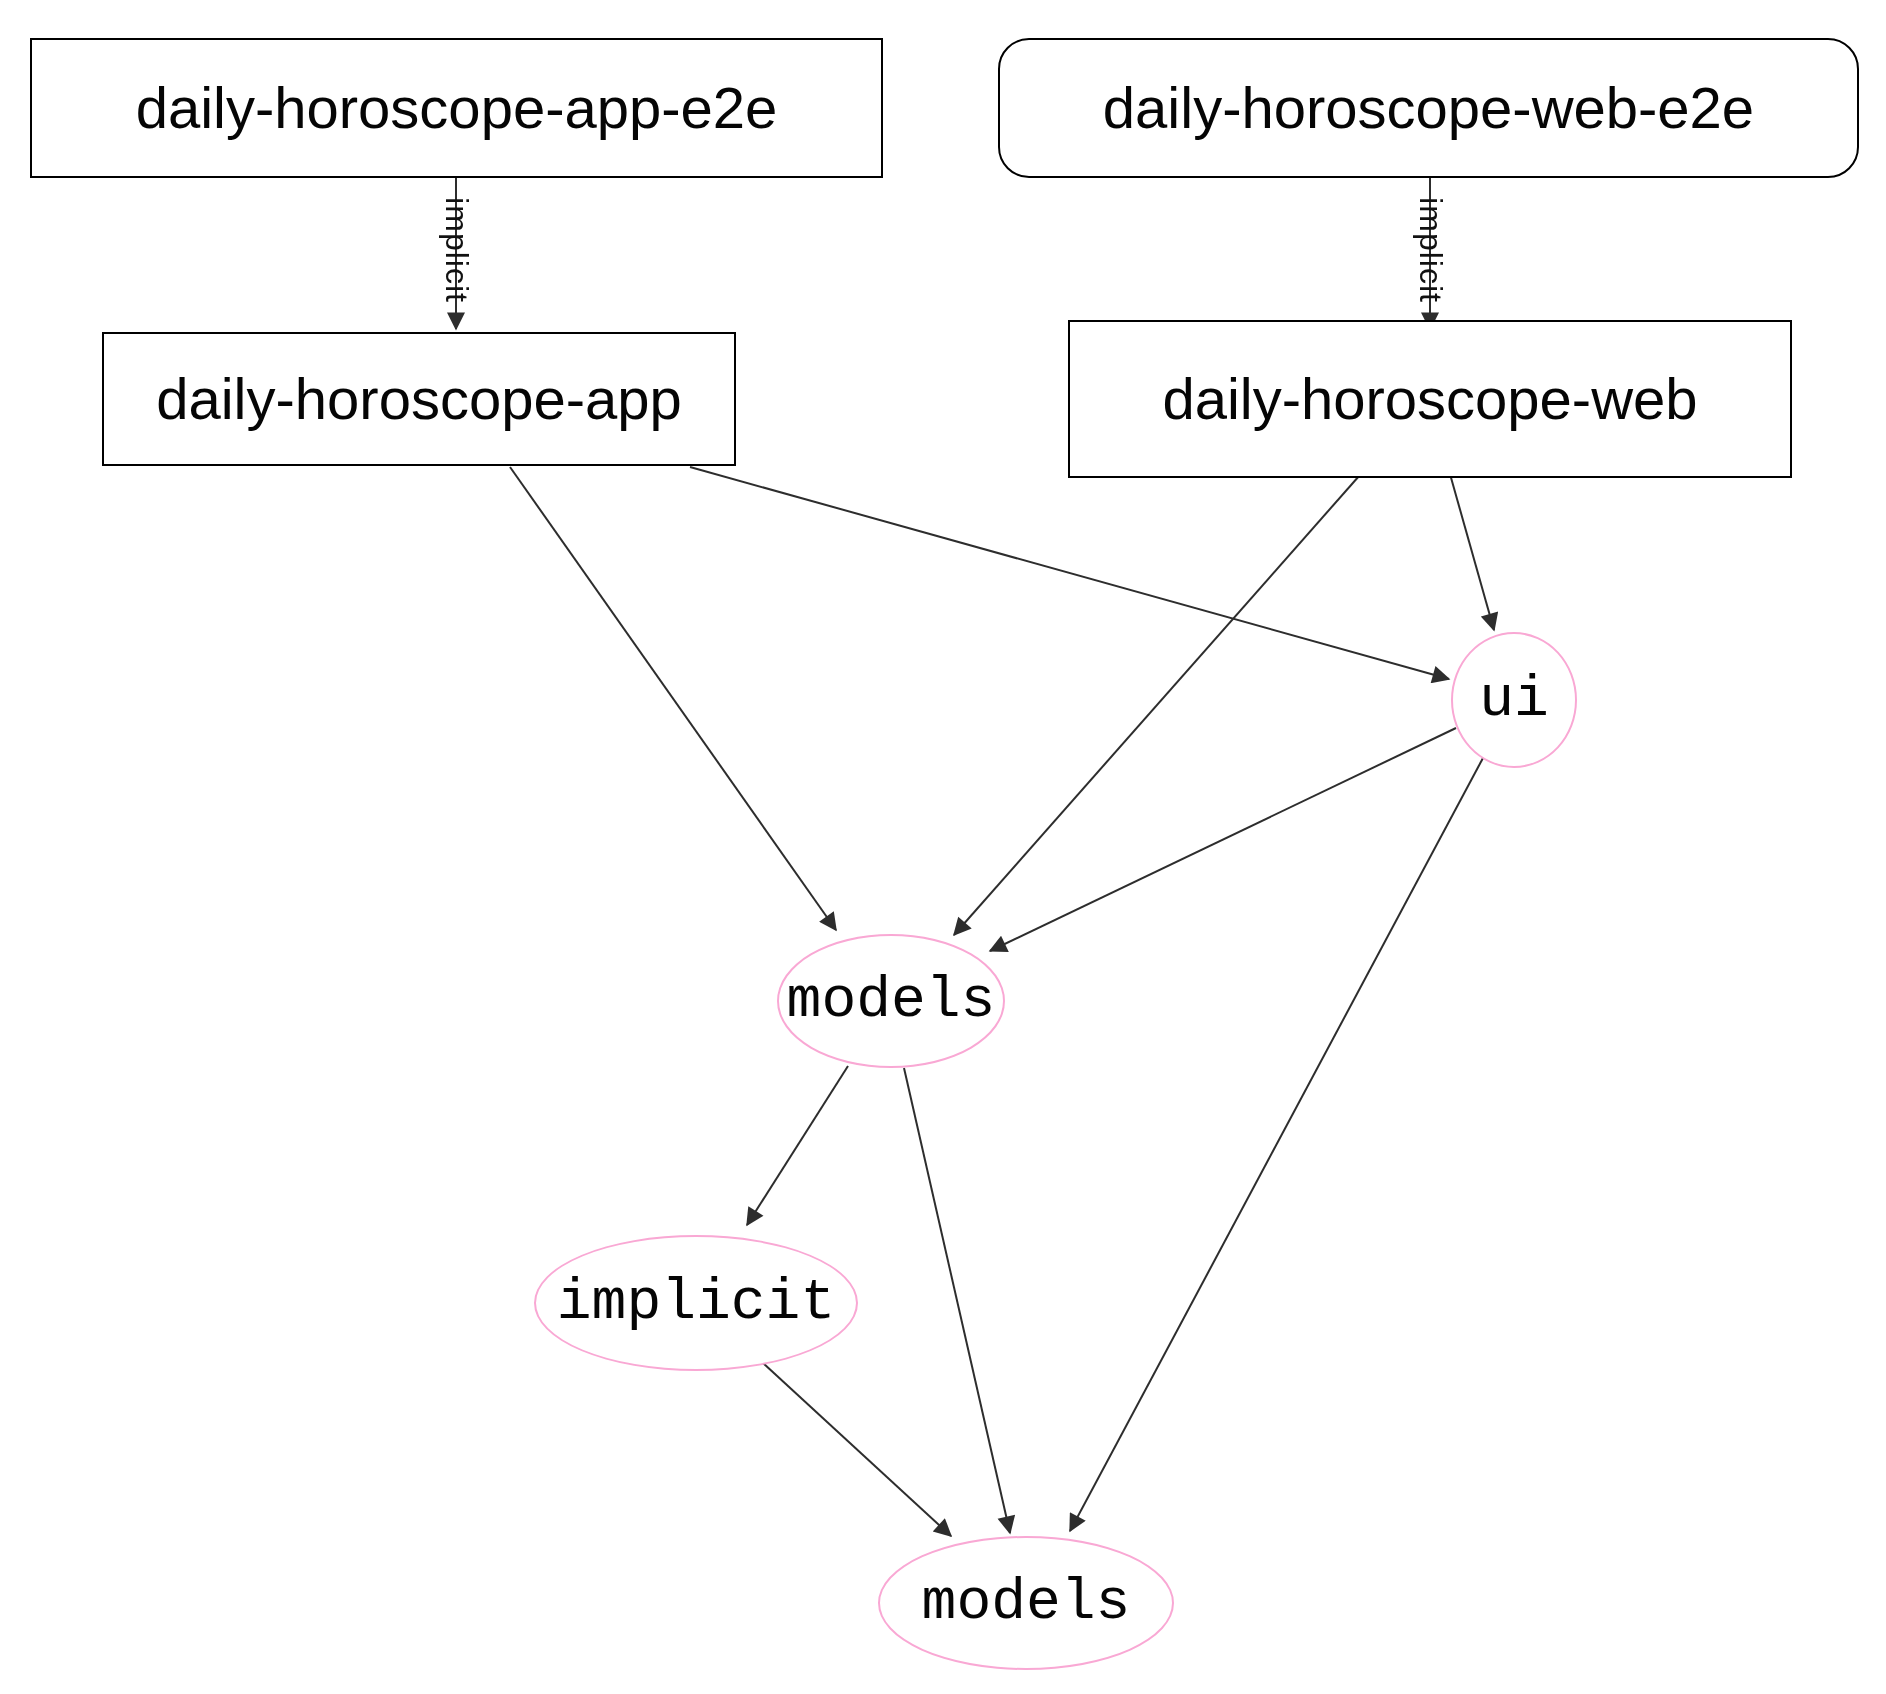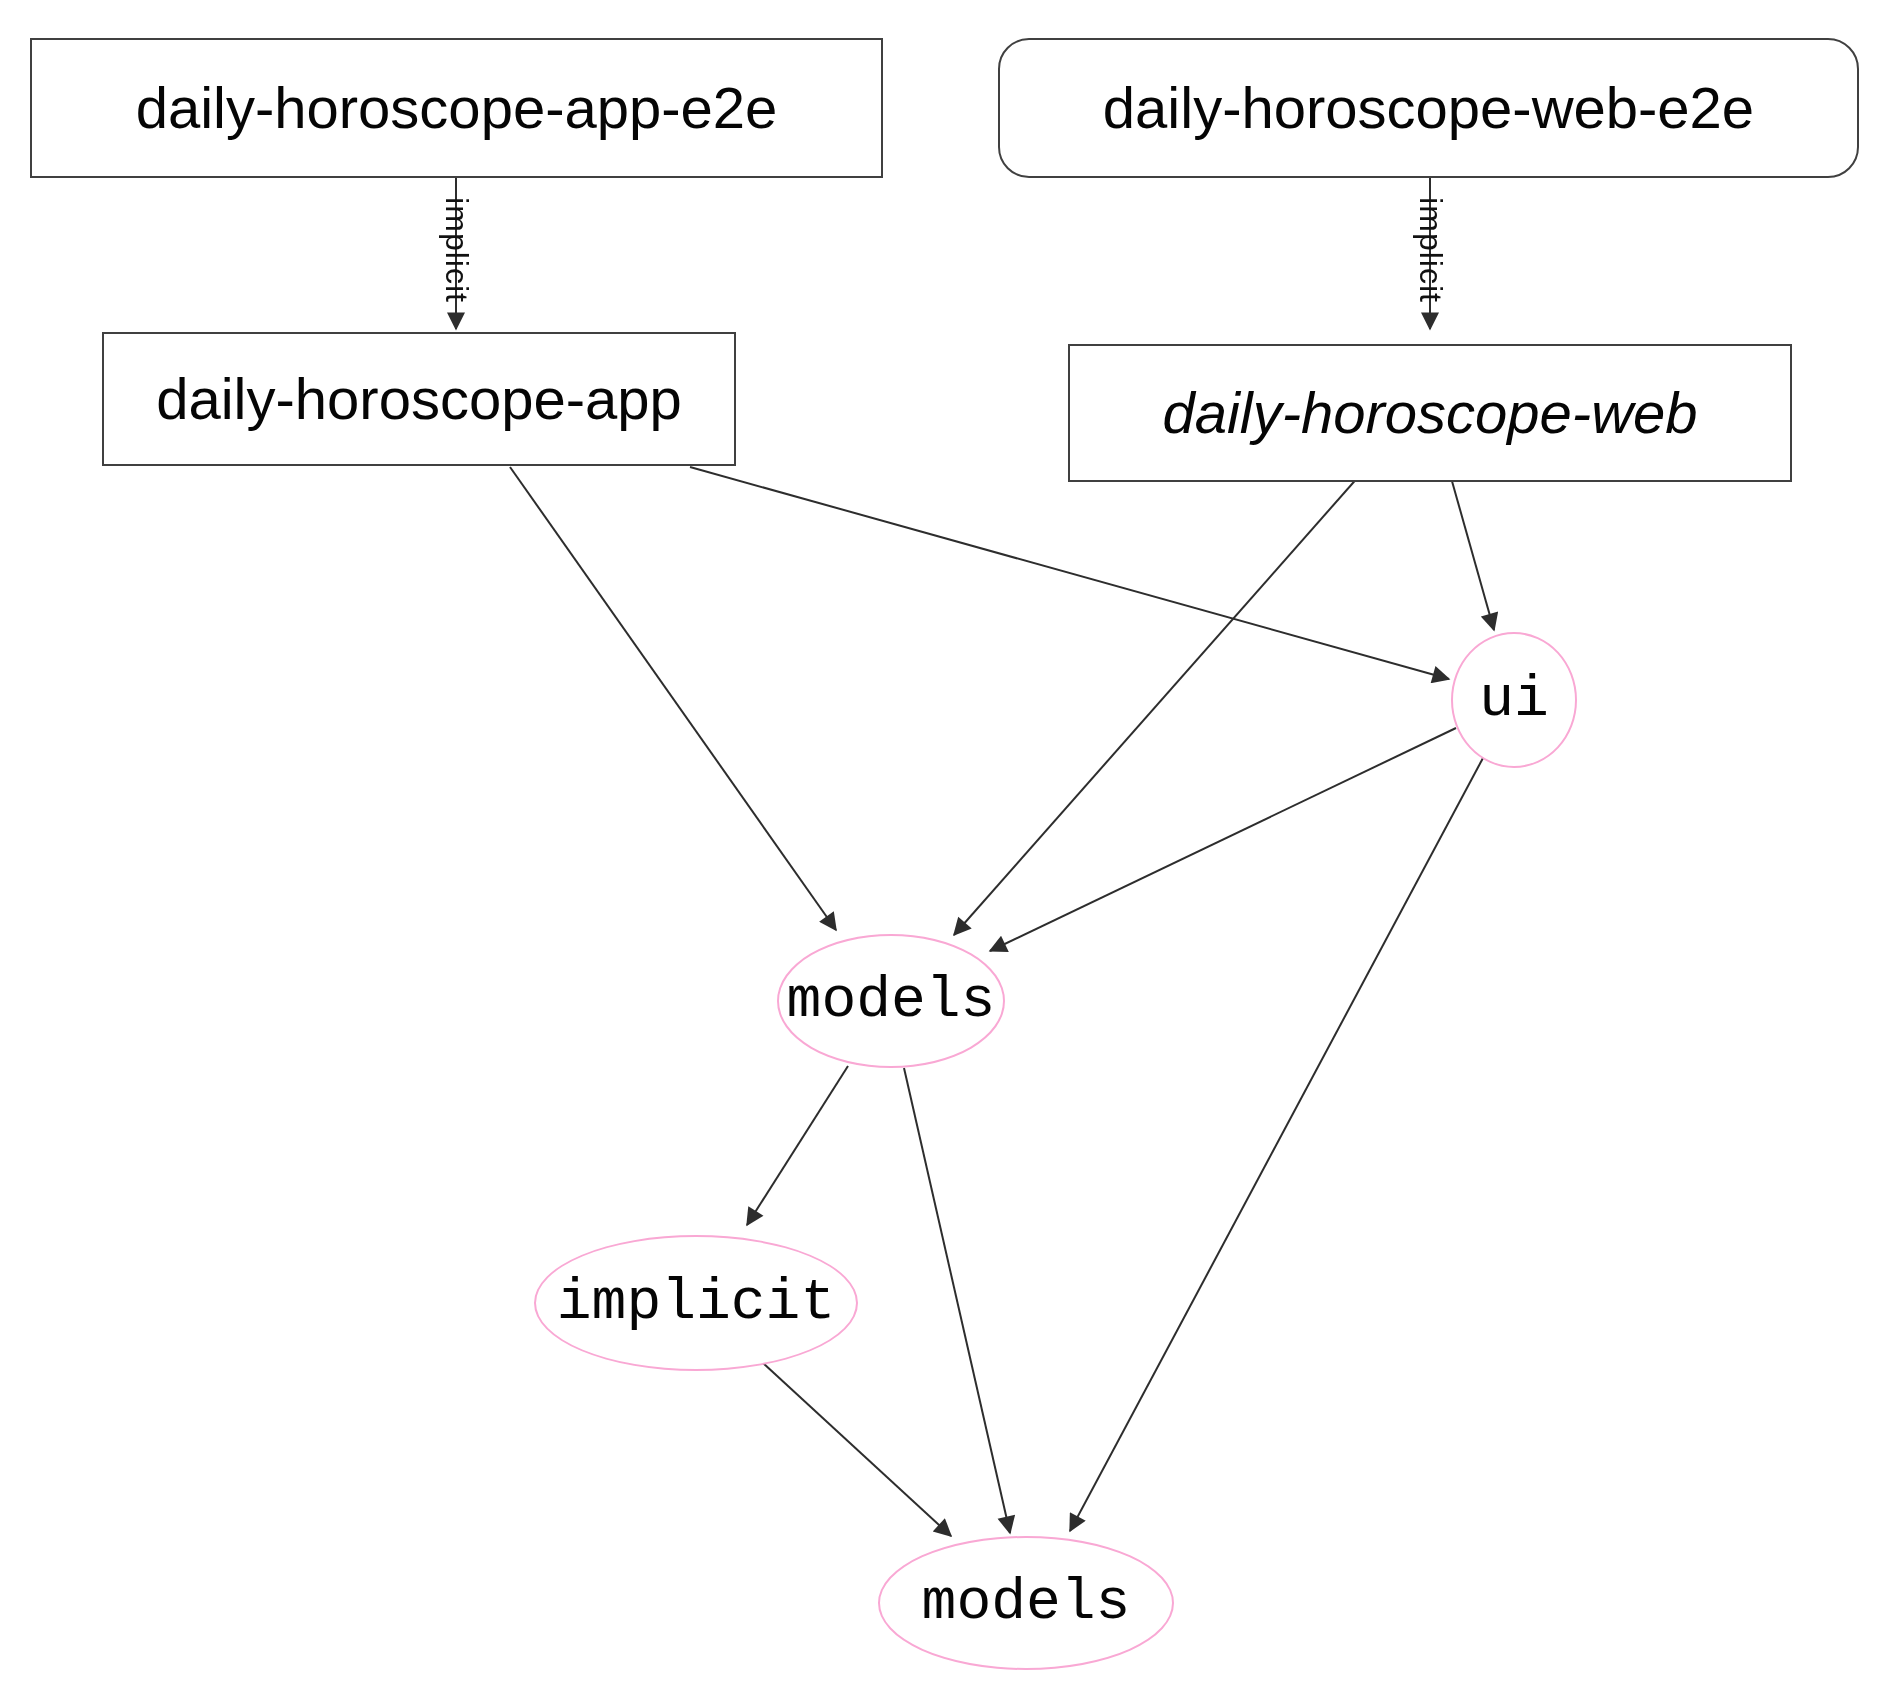--- a/index.html
+++ b/index.html
@@ -21,21 +21,21 @@
     display: flex;
     align-items: center;
     justify-content: center;
     background: #ffffff;
     color: #050505;
     font-size: 58px;
     line-height: 1;
     white-space: nowrap;
     box-sizing: border-box;
   }
-  .box { border: 2px solid #404040; }
+  .box { border: 2px solid #000000; }
   .ellipse { border: 2px solid #f9a8d4; border-radius: 50%; font-family: Liberation Mono, monospace; }
   .edge-label {
     position: absolute;
     font-size: 32px;
     color: #111111;
     transform: translate(-50%, -50%) rotate(90deg);
     transform-origin: center center;
     white-space: nowrap;
     letter-spacing: 1px;
   }
@@ -70,21 +70,21 @@
   </div>
 
   <div class="node box" style="left:998px; top:38px; width:861px; height:140px;border-radius:31px;">
     <span>daily-horoscope-web-e2e</span>
   </div>
 
   <div class="node box" style="left:102px; top:332px; width:634px; height:134px;">
     <span>daily-horoscope-app</span>
   </div>
 
-  <div class="node box" style="left:1068px; top:344px; width:724px; height:138px;font-style:italic;">
+  <div class="node box" style="left:1068px; top:320px; width:724px; height:158px;">
     <span>daily-horoscope-web</span>
   </div>
 
   <div class="node ellipse" style="left:1451px; top:632px; width:126px; height:136px;">
     <span>ui</span>
   </div>
 
   <div class="node ellipse" style="left:777px; top:934px; width:228px; height:134px;">
     <span>models</span>
   </div>

